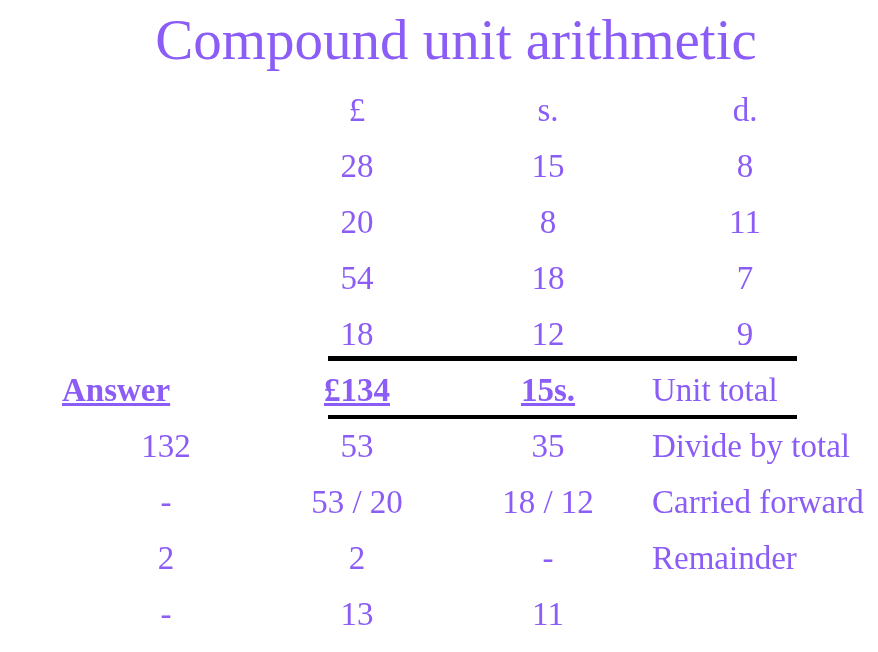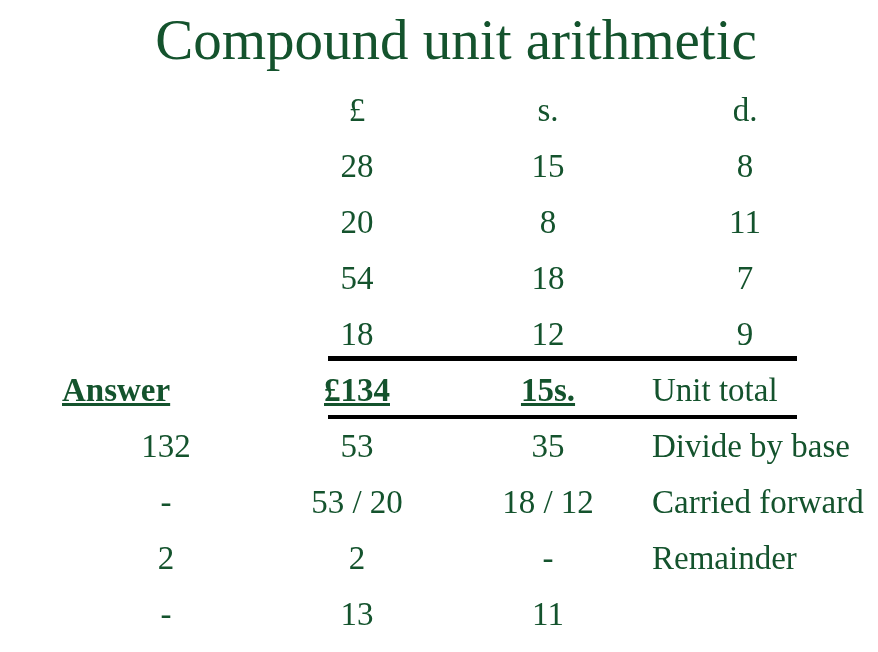--- a/index.html
+++ b/index.html
@@ -5,21 +5,21 @@
   html, body {
     margin: 0;
     padding: 0;
     background: #ffffff;
   }
   .page {
     position: relative;
     width: 878px;
     height: 652px;
     background: #ffffff;
-    color: #14532d;
+    color: #8b5cf6;
     font-family: "Liberation Serif", "DejaVu Serif", serif;
     overflow: hidden;
   }
   .title {
     position: absolute;
     top: 9px;
     left: 34px;
     width: 844px;
     text-align: center;
     font-size: 57px;
@@ -91,21 +91,21 @@
 
     <div class="c lab bold">Answer</div>
     <div class="c num bold">£134</div>
     <div class="c num bold">15s.</div>
 
     <div class="c lab">Unit total</div>
     <div class="c num">132</div>
     <div class="c num">53</div>
     <div class="c num">35</div>
 
-    <div class="c lab">Divide by base</div>
+    <div class="c lab">Divide by total</div>
     <div class="c num">-</div>
     <div class="c num">53 / 20</div>
     <div class="c num">18 / 12</div>
 
     <div class="c lab">Carried forward</div>
     <div class="c num">2</div>
     <div class="c num">2</div>
     <div class="c num">-</div>
 
     <div class="c lab">Remainder</div>

